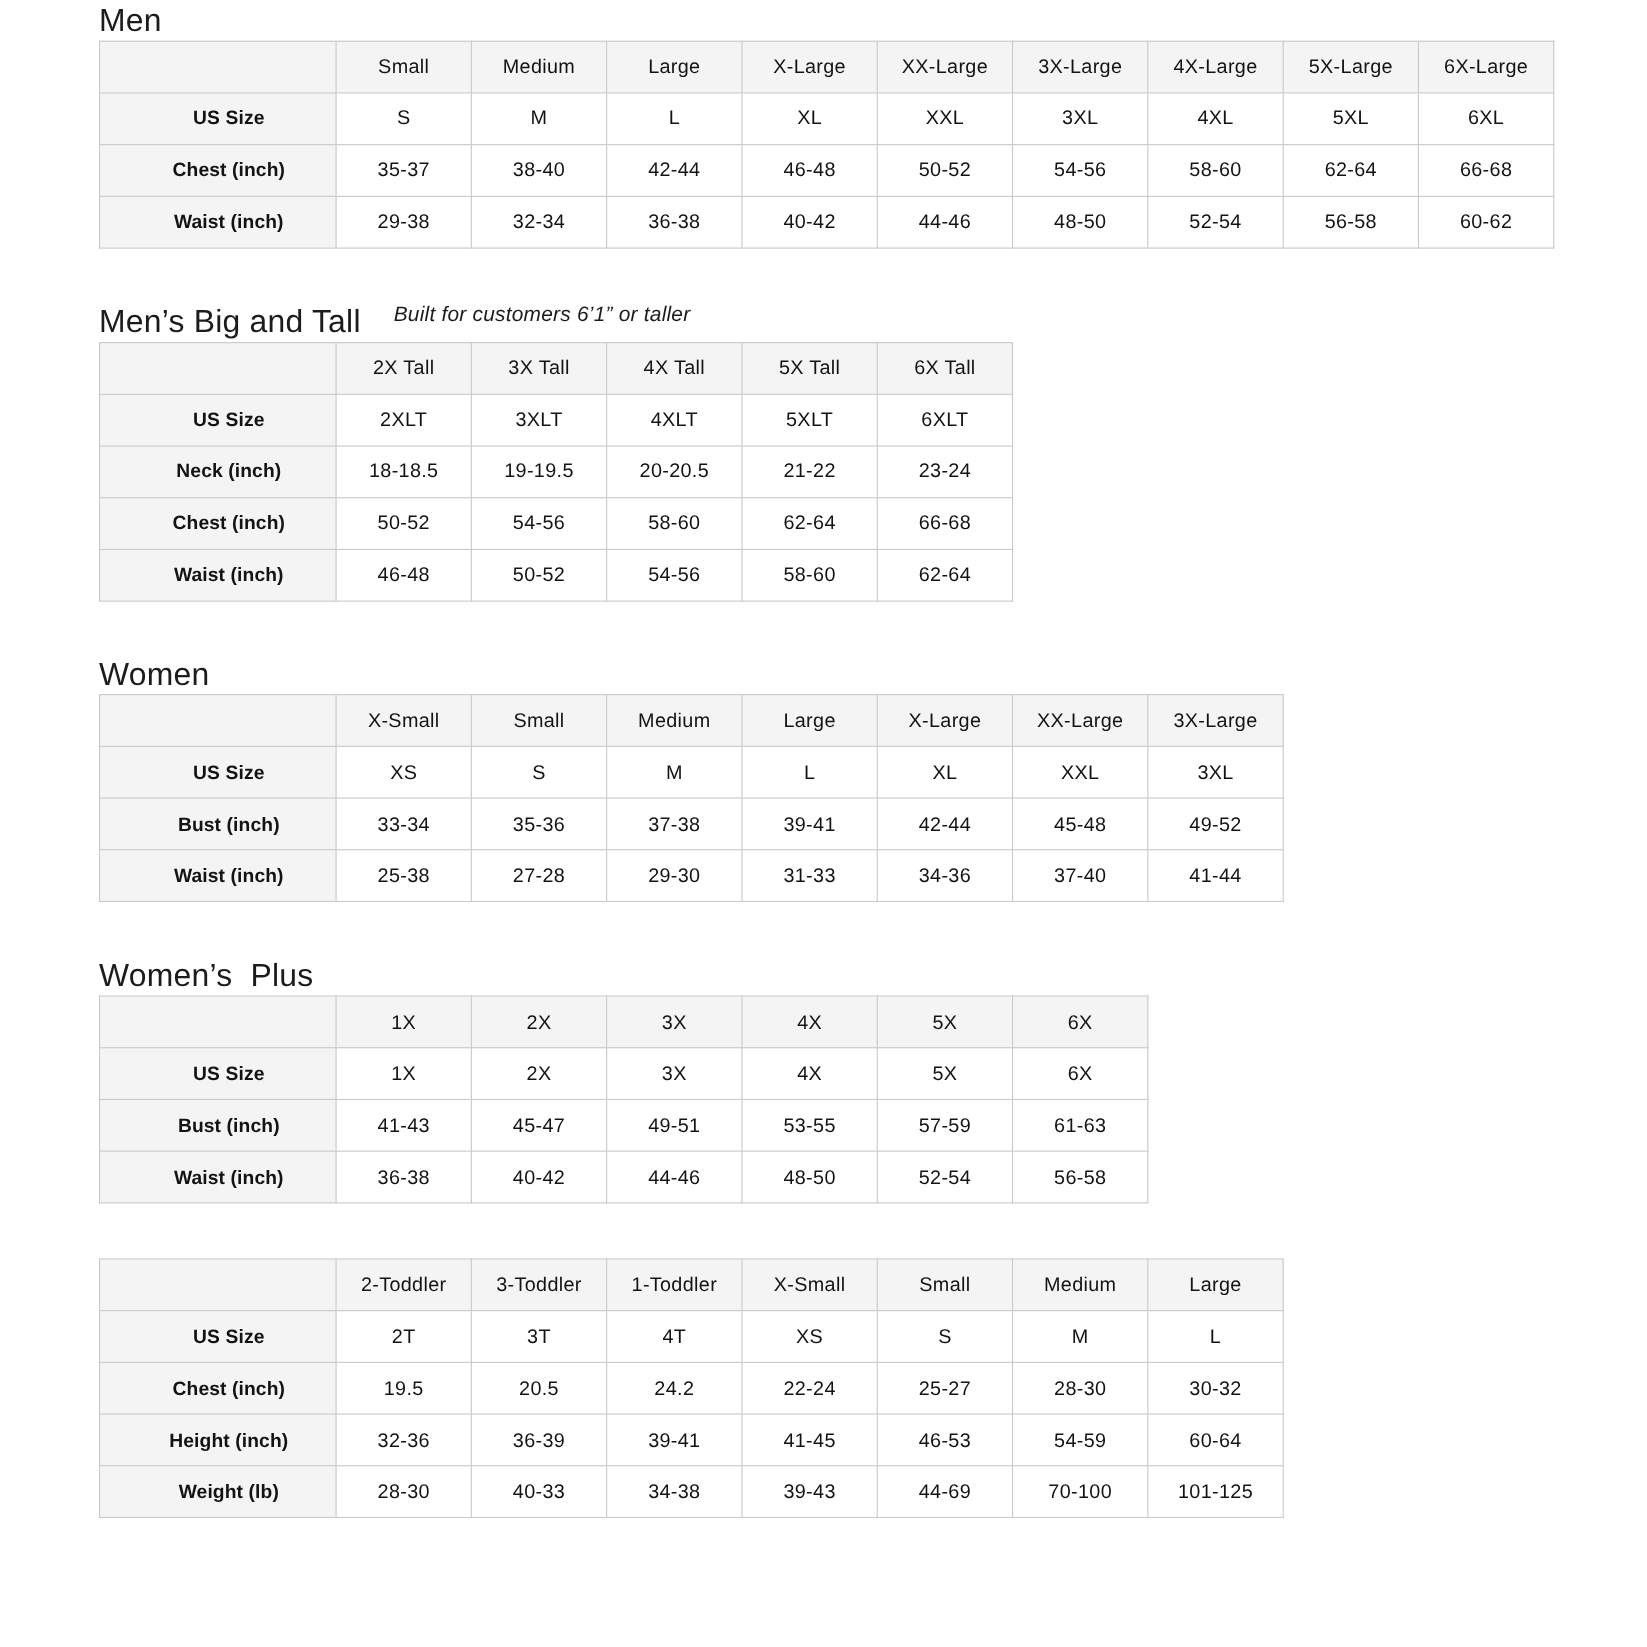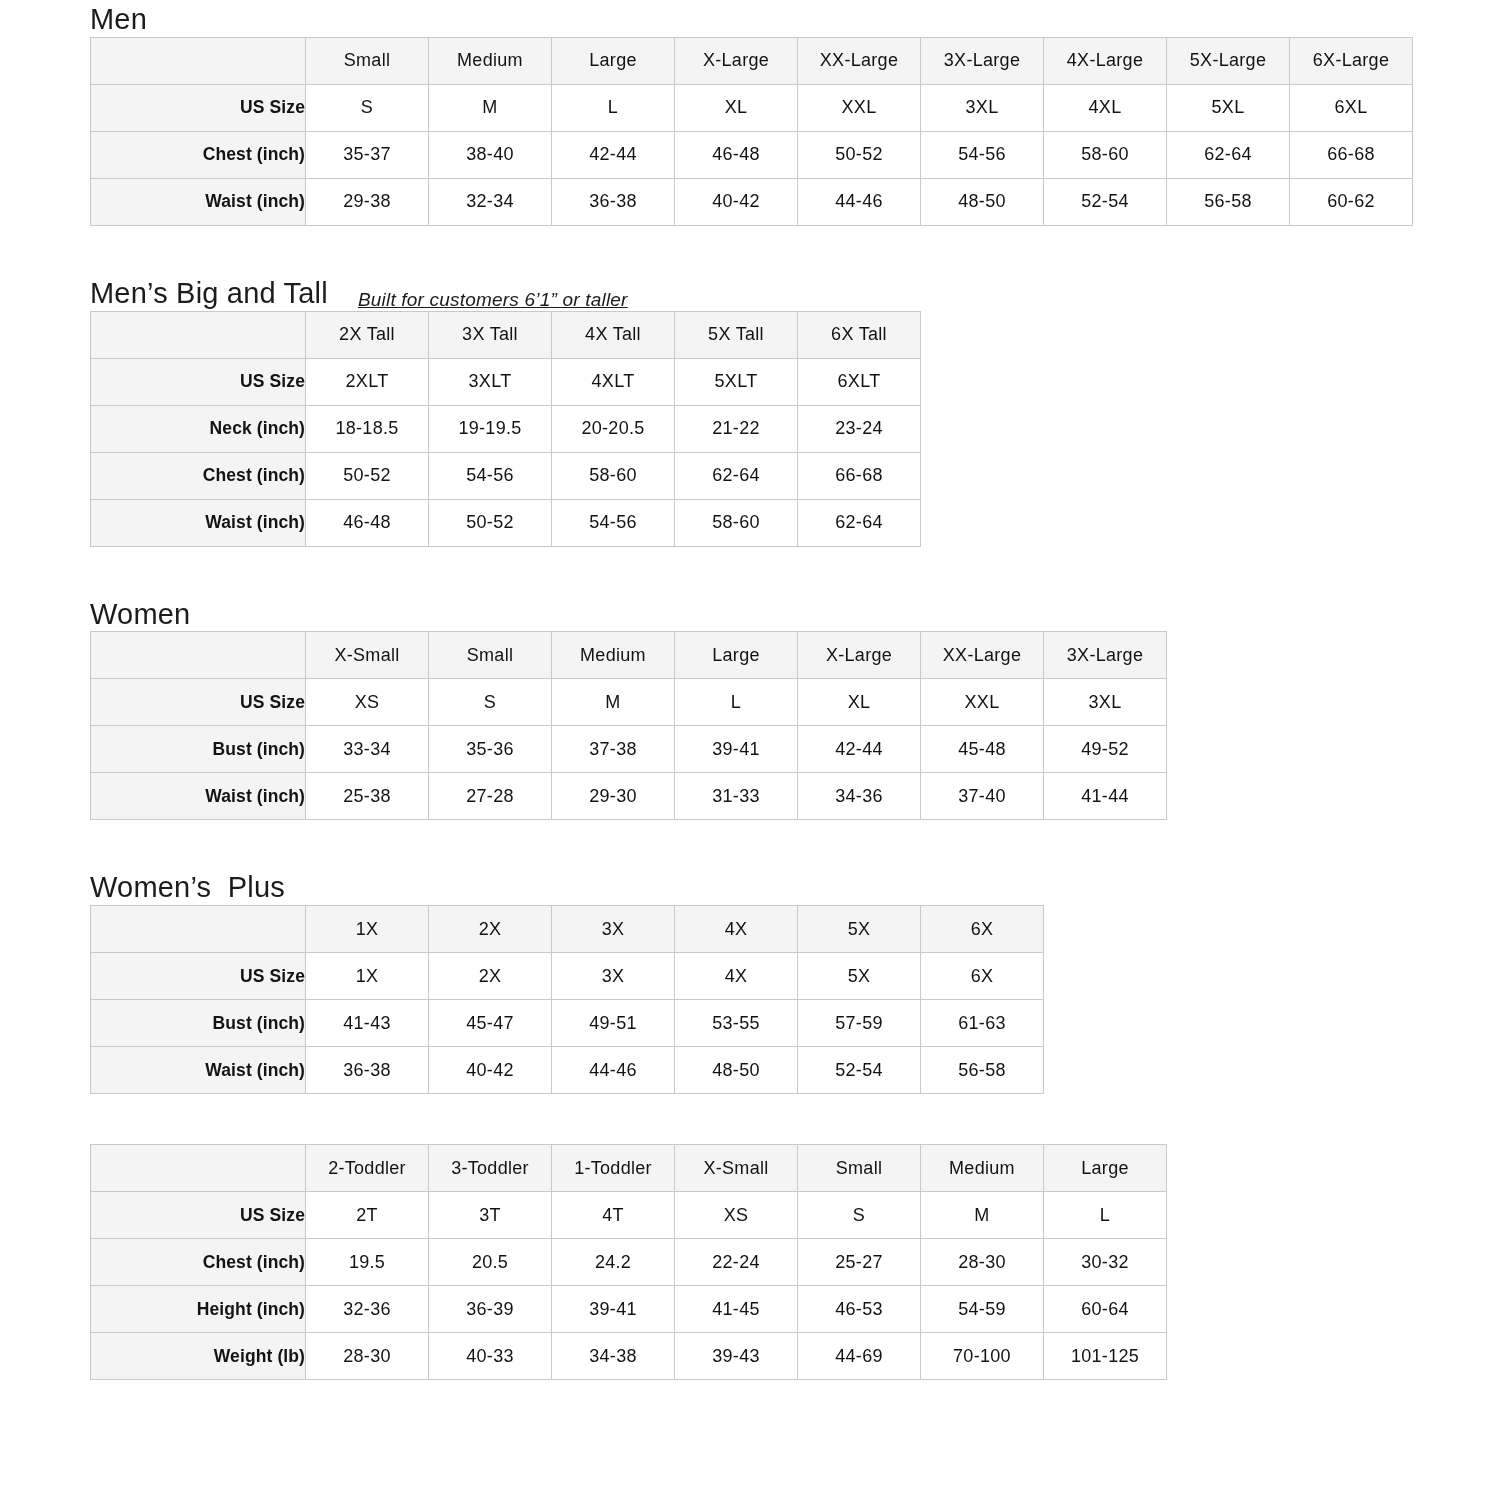--- a/index.html
+++ b/index.html
@@ -14,38 +14,37 @@
     height: 1497px;
     overflow: hidden;
     background: #ffffff;
     color: var(--text);
     font-family: "Liberation Sans", sans-serif;
     padding: 2px 0 0 90px;
   }
   .section { margin-bottom: 50px; }
   .title-row {
     display: flex;
-    align-items: flex-end;
+    align-items: flex-start;
   }
   h2.section-title {
     font-size: 29px;
     font-weight: 400;
     line-height: 1.2;
     margin: 0;
     color: #1c1c1c;
     white-space: pre-wrap;
     letter-spacing: 0.2px;
   }
   .section-subtitle {
     font-style: italic;
     font-size: 19px;
     color: #1c1c1c;
     margin-left: 30px;
     letter-spacing: 0.2px;
-    text-decoration: underline;
   }
   table.size-table {
     border-collapse: collapse;
     table-layout: fixed;
   }
   table.size-table th,
   table.size-table td {
     border: 1px solid var(--border);
     height: 47px;
     padding: 0;
@@ -54,21 +53,21 @@
     text-align: center;
     vertical-align: middle;
     color: var(--text);
     letter-spacing: 0.3px;
   }
   table.size-table thead th {
     background: var(--header-bg);
   }
   table.size-table tbody th {
     background: var(--header-bg);
-    text-align: right;
+    text-align: center;
     padding-left: 20px;
     font-weight: 700;
     font-size: 17.5px;
     letter-spacing: 0.1px;
   }
   col.label-col { width: 215px; }
   col.data-col  { width: 123px; }
 </style>
 </head>
 <body>

